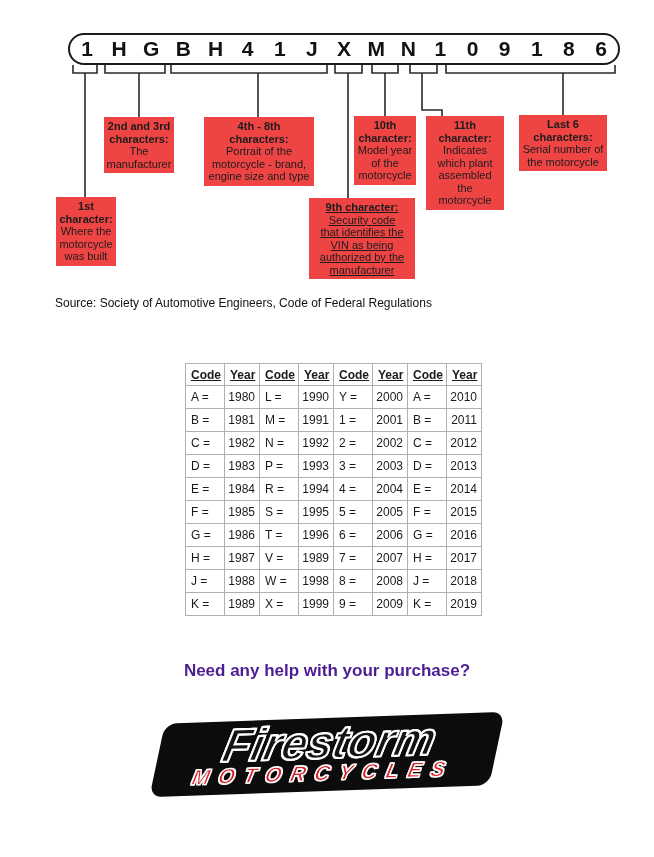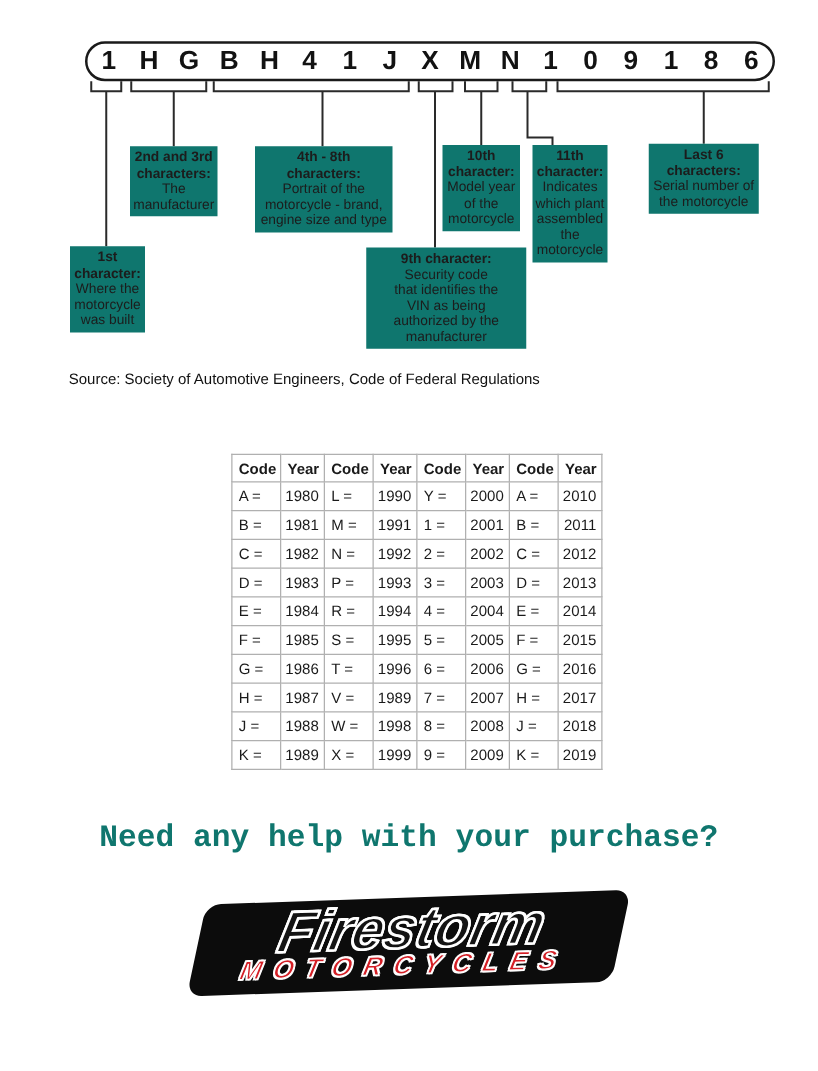--- a/index.html
+++ b/index.html
@@ -6,45 +6,45 @@
   body{width:654px;height:857px;background:#ffffff;font-family:"Liberation Sans",sans-serif;overflow:hidden;}
 
   .diagram{position:relative;width:654px;height:288px;}
   .lines{position:absolute;left:0;top:0;}
 
   .vin-box{position:absolute;left:68px;top:33px;width:552px;height:32px;box-sizing:border-box;
     border:2px solid #1a1a1a;border-radius:16px;display:flex;justify-content:space-between;
     align-items:center;padding:0 8px;background:#fff;}
   .vin-char{width:18px;text-align:center;font-weight:bold;font-size:21px;color:#121212;}
 
-  .callout{position:absolute;background:#0f766e;text-align:center;font-size:11px;
+  .callout{position:absolute;background:#ef4444;text-align:center;font-size:11px;
     line-height:12.5px;padding:3px 1px;box-sizing:border-box;color:#1c1c1c;}
   .co-t{font-weight:bold;}
   .c1{left:56px;top:197px;width:60px;}
   .c2{left:104px;top:117px;width:70px;}
   .c3{left:204px;top:117px;width:110px;}
-  .c4{left:293px;top:198px;width:128px;}
+  .c4{left:309px;top:198px;width:106px;text-decoration:underline;}
   .c5{left:354px;top:116px;width:62px;}
-  .c6{left:426px;top:116px;width:60px;}
+  .c6{left:426px;top:116px;width:78px;}
   .c7{left:519px;top:115px;width:88px;}
 
   .source{margin:8px 0 16px 55px;font-size:12px;color:#111;}
 
   table.years{border-collapse:collapse;margin:53px 0 0 185px;}
   table.years th,table.years td{border:1px solid #b0b0b0;font-size:12px;color:#1a1a1a;
     box-sizing:border-box;white-space:nowrap;}
-  table.years th{font-weight:bold;height:22px;text-align:left;padding:0 3px 0 5px;}
+  table.years th{font-weight:bold;height:22px;text-align:left;padding:0 3px 0 5px;text-decoration:underline;}
   table.years td{height:23px;}
   .col-code{width:37px;}
   .col-year{width:35px;}
   td.code{text-align:left;padding-left:5px;}
   td.year{text-align:right;padding-right:4px;}
 
-  .help{margin-top:42px;text-align:center;font-weight:bold;font-size:25px;
-    line-height:26px;color:#0f766e;font-family:Liberation Mono, monospace;}
+  .help{margin-top:42px;text-align:center;font-weight:bold;font-size:17px;
+    line-height:26px;color:#4c1d95;}
 
   .logo-wrap{margin-top:34px;text-align:center;}
   .logo{display:inline-block;background:#0c0c0c;border-radius:12px;
     transform:rotate(-2deg) skewX(-14deg);padding:2px 20px 7px;width:300px;}
   .logo-brand{font-size:46px;line-height:44px;font-weight:bold;font-style:italic;
     color:#141414;-webkit-text-stroke:2px #ffffff;
     text-shadow:-1px -1px 0 #fff,1px -1px 0 #fff,-1px 1px 0 #fff,1px 1px 0 #fff;}
   .logo-sub{font-size:21px;line-height:22px;font-weight:bold;font-style:italic;
     letter-spacing:9px;color:#d41f26;-webkit-text-stroke:1px #ffffff;margin-top:-2px;
     text-shadow:-1px -1px 0 #fff,1px -1px 0 #fff,-1px 1px 0 #fff,1px 1px 0 #fff;}

